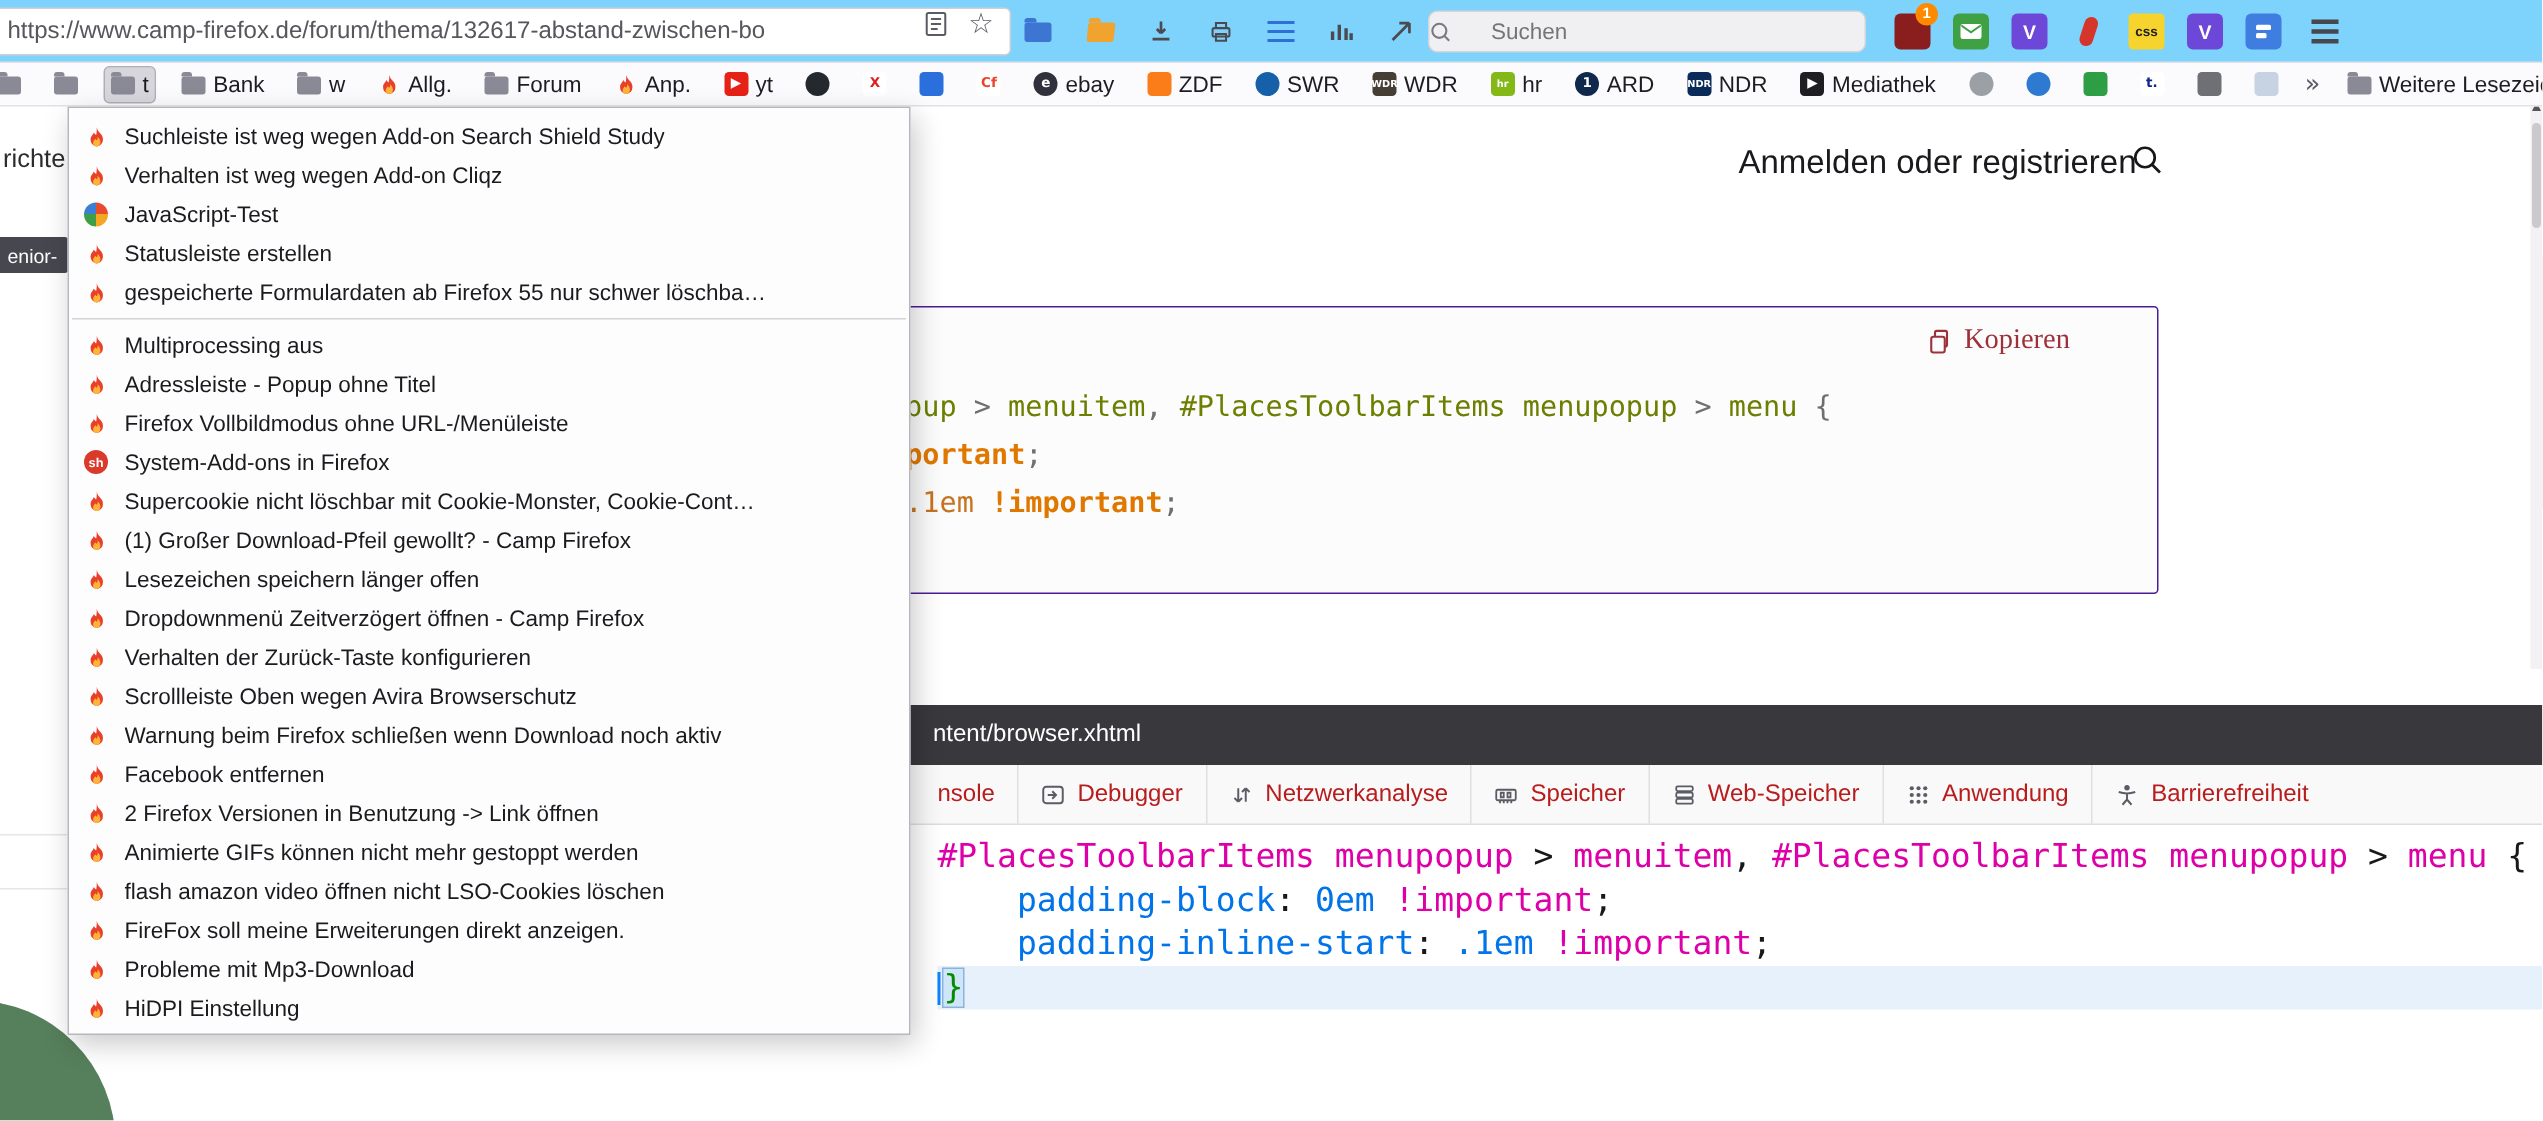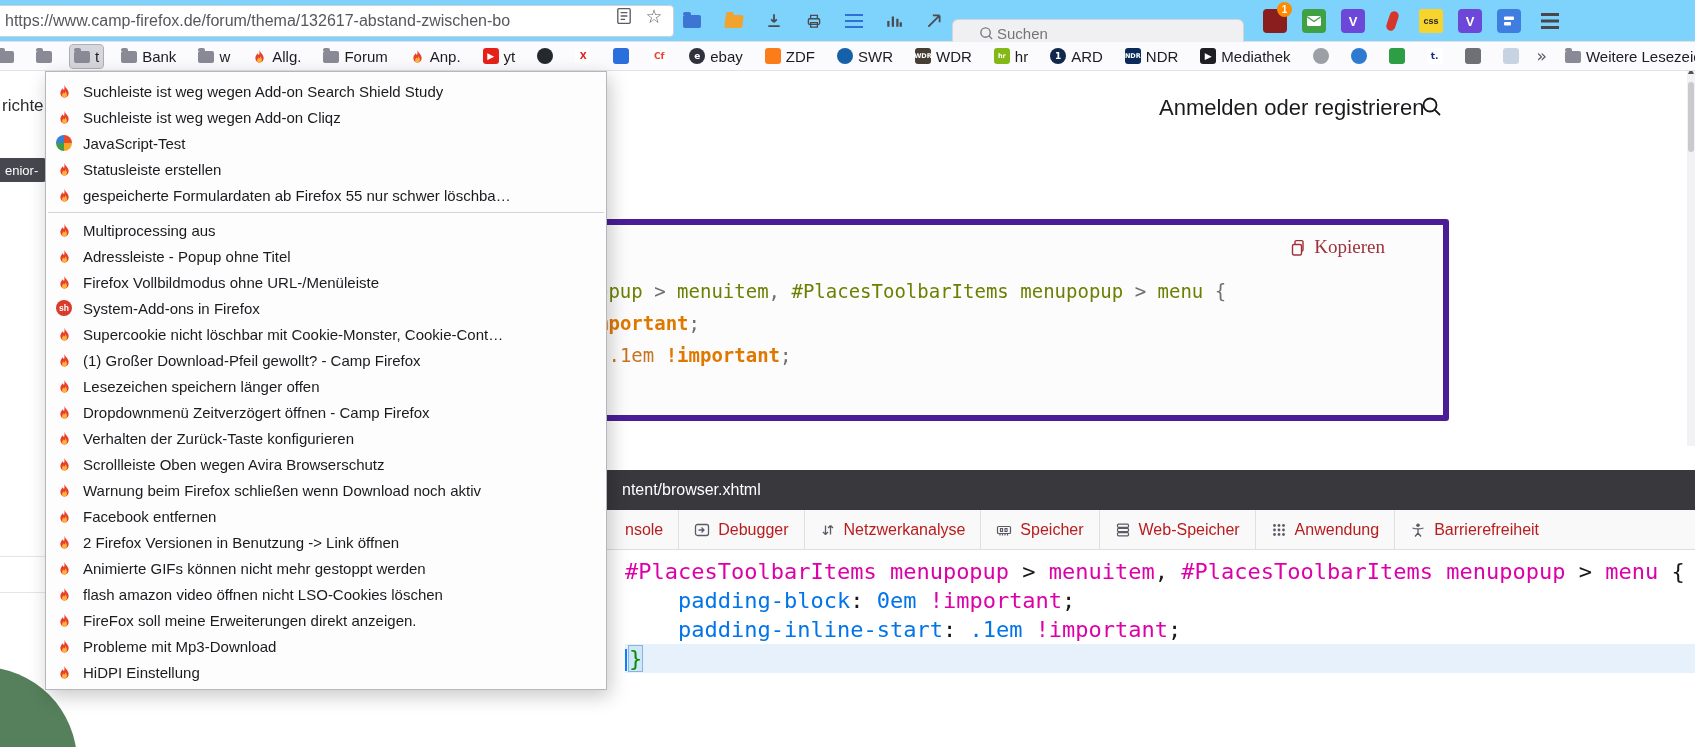--- a/index.html
+++ b/index.html
@@ -17,21 +17,21 @@
   .urlbar-ico{position:absolute;top:6px;width:20px;height:20px;display:flex;align-items:center;justify-content:center;}
   .glyph{font-family:"DejaVu Sans",sans-serif;}
   .star{font-size:19px;color:#5b5b66;line-height:1;}
   .tb-ico{position:absolute;top:9px;width:24px;height:24px;display:flex;align-items:center;justify-content:center;}
   .cfolder{position:relative;width:18px;height:13px;border-radius:2px;}
   .cfolder::before{content:"";position:absolute;top:-3px;left:0;width:8px;height:3px;border-radius:2px 2px 0 0;background:inherit;}
   .f-blue{background:#3d75d2;}
   .f-open{background:#f0a32e;transform:skewX(-6deg);}
   .ico-lines{width:18px;height:2.5px;background:#2f6fd6;box-shadow:0 6px 0 #2f6fd6,0 12px 0 #2f6fd6;margin-top:-12px;}
   .search-field{position:absolute;left:952px;top:7px;width:292px;height:28px;background:#f0f0f3;
-                border:1px solid #d4d4da;border-radius:6px;display:flex;align-items:center;gap:1px;padding-left:26px;box-sizing:border-box;margin-top:12px;}
+                border:1px solid #d4d4da;border-radius:6px;display:flex;align-items:center;gap:24px;padding-left:0;box-sizing:border-box;}
   .search-input{border:none;background:transparent;outline:none;font-size:15px;color:#5b5b66;width:220px;
                 font-family:"Liberation Sans",sans-serif;}
   .x-ico{position:absolute;top:9px;width:24px;height:24px;border-radius:4px;display:flex;align-items:center;justify-content:center;
          font-weight:bold;color:#fff;}
   .badge{position:absolute;left:1277px;top:2px;width:15px;height:15px;border-radius:50%;background:#ff8a00;color:#fff;
          font-size:10px;font-weight:bold;display:flex;align-items:center;justify-content:center;z-index:22;}
   .red-stick{width:9px;height:20px;border-radius:5px;background:#d6352b;transform:rotate(18deg);}
   .burger{width:18px;height:2.4px;background:#47474c;box-shadow:0 6.5px 0 #47474c,0 13px 0 #47474c;margin-top:-13px;}
 
   
@@ -69,22 +69,22 @@
 
   
   .page{position:absolute;inset:0;z-index:1;}
   .login-link{position:absolute;left:1159px;top:95px;font-size:22px;color:#1a1a1e;}
   .frag-left{position:absolute;left:2px;top:96px;font-size:17px;color:#2c2c30;}
   .frag-badge{position:absolute;left:0;top:158px;height:24px;background:#47474f;color:#fff;font-size:13px;
               display:flex;align-items:center;padding:0 8px 0 5px;border-radius:0 3px 3px 0;}
   .avatar-circle{position:absolute;left:-113px;top:667px;width:190px;height:190px;border-radius:50%;background:#567f5b;}
   .hline{position:absolute;left:0;width:45px;height:1px;background:#e6e6ea;}
 
-  .code-card{position:absolute;left:320px;top:219px;width:1117px;height:190px;background:#fcfcfc;
-             border:6px solid #4c1d95;border-radius:3px;}
+  .code-card{position:absolute;left:320px;top:204px;width:1117px;height:190px;background:#fcfcfc;
+             border:1px solid #4c1d95;border-radius:3px;}
   .copy-btn{position:absolute;top:10px;right:52px;display:flex;align-items:center;gap:8px;background:none;border:none;
             color:#9e3039;font-size:19px;font-family:"Liberation Serif",serif;cursor:pointer;}
   .code-pre{position:absolute;left:-15px;top:50px;font-family:"DejaVu Sans Mono",monospace;font-size:19px;}
   .f-line{white-space:pre;height:32px;line-height:32px;}
   .f-sel{color:#6d7f00;} .f-pun{color:#6f6f6f;} .f-prop{color:#8f2b6e;} .f-val{color:#c7731f;} .f-imp{color:#e07800;font-weight:bold;}
 
   
   .dt{position:absolute;left:560px;top:470px;width:1135px;height:210px;z-index:5;background:#fff;}
   .dt-title{height:40px;background:#38383d;color:#fff;font-size:16px;display:flex;align-items:center;padding-left:62px;}
   .dt-tabs{height:39px;background:#f9f9fa;border-bottom:1px solid #dededf;display:flex;align-items:stretch;padding-left:50px;}
@@ -464,21 +464,21 @@
         <span class="mi-label">Suchleiste ist weg wegen Add-on Search Shield Study</span>
       </div>
       <div class="menu-item" data-icon="flame">
         <span class="mi mi-flame">
           <svg width="15" height="15" viewBox="0 0 16 16">
             <path fill="#e8402a" d="M8 .8c.3 2.6 2.1 3.6 3.2 5.2.9 1.3 1.2 2.4 1.2 3.6A4.7 4.7 0 0 1 8 14.5 4.7 4.7 0 0 1 3.6 9.6c0-2.4 1.7-3.3 2.4-5 .5 1 .9 1.4 1.6 1.8C7.9 5 8.1 3 8 .8z"></path>
             <path fill="#ffb437" d="M8 14.5c-1.5 0-2.6-1-2.6-2.5 0-1.3 1-1.9 1.5-3 .4.6.8.8 1.3 1.1.4-.7.5-1.5.4-2.4 1.2 1.2 2 2.4 2 3.9 0 1.6-1.1 2.9-2.6 2.9z"></path>
           </svg>
         </span>
 
-        <span class="mi-label">Suchleiste ist weg wegen Add-on Cliqz</span>
+        <span class="mi-label">Verhalten ist weg wegen Add-on Cliqz</span>
       </div>
       <div class="menu-item" data-icon="dot">
 
         <span class="mi mi-dot"></span>
 
         <span class="mi-label">JavaScript-Test</span>
       </div>
       <div class="menu-item" data-icon="flame">
         <span class="mi mi-flame">
           <svg width="15" height="15" viewBox="0 0 16 16">

